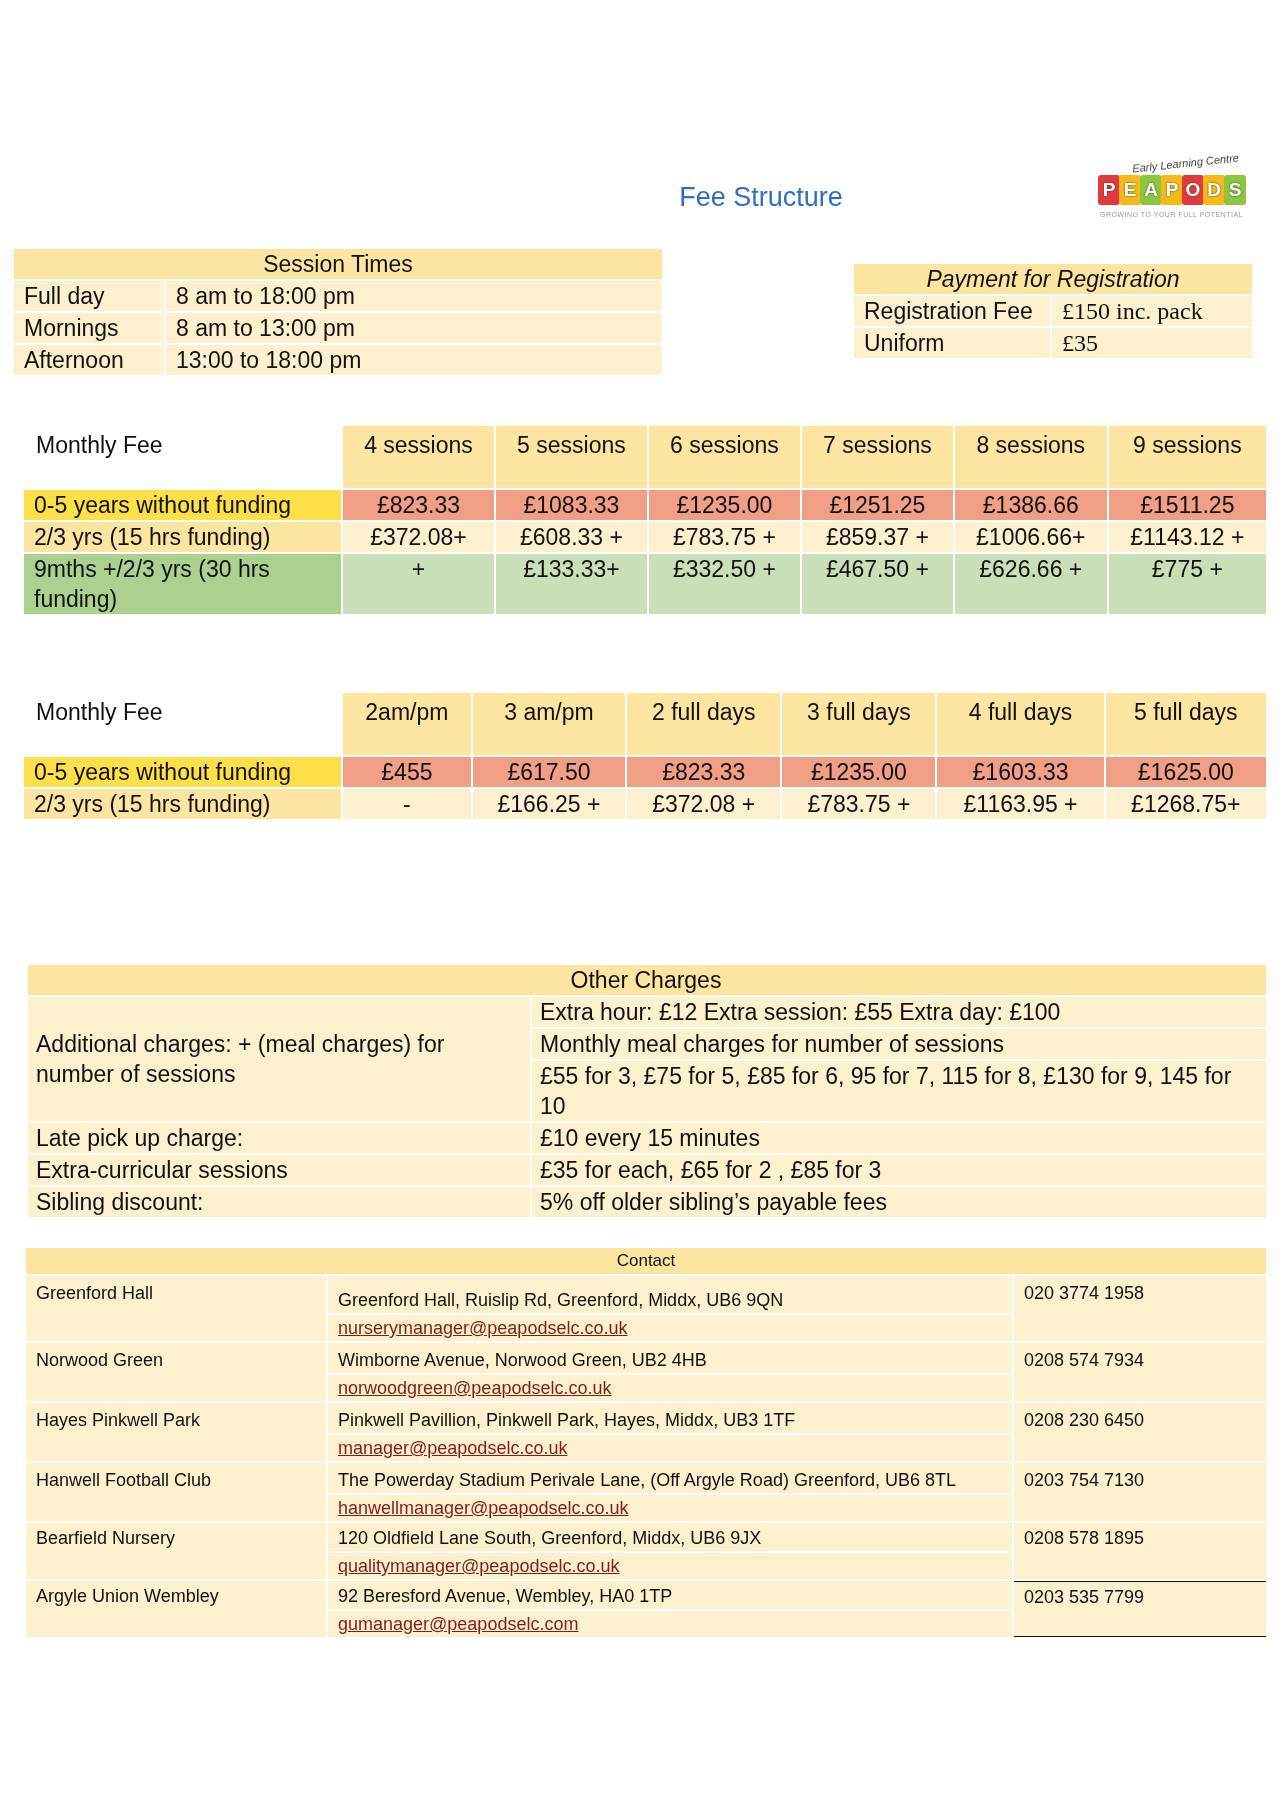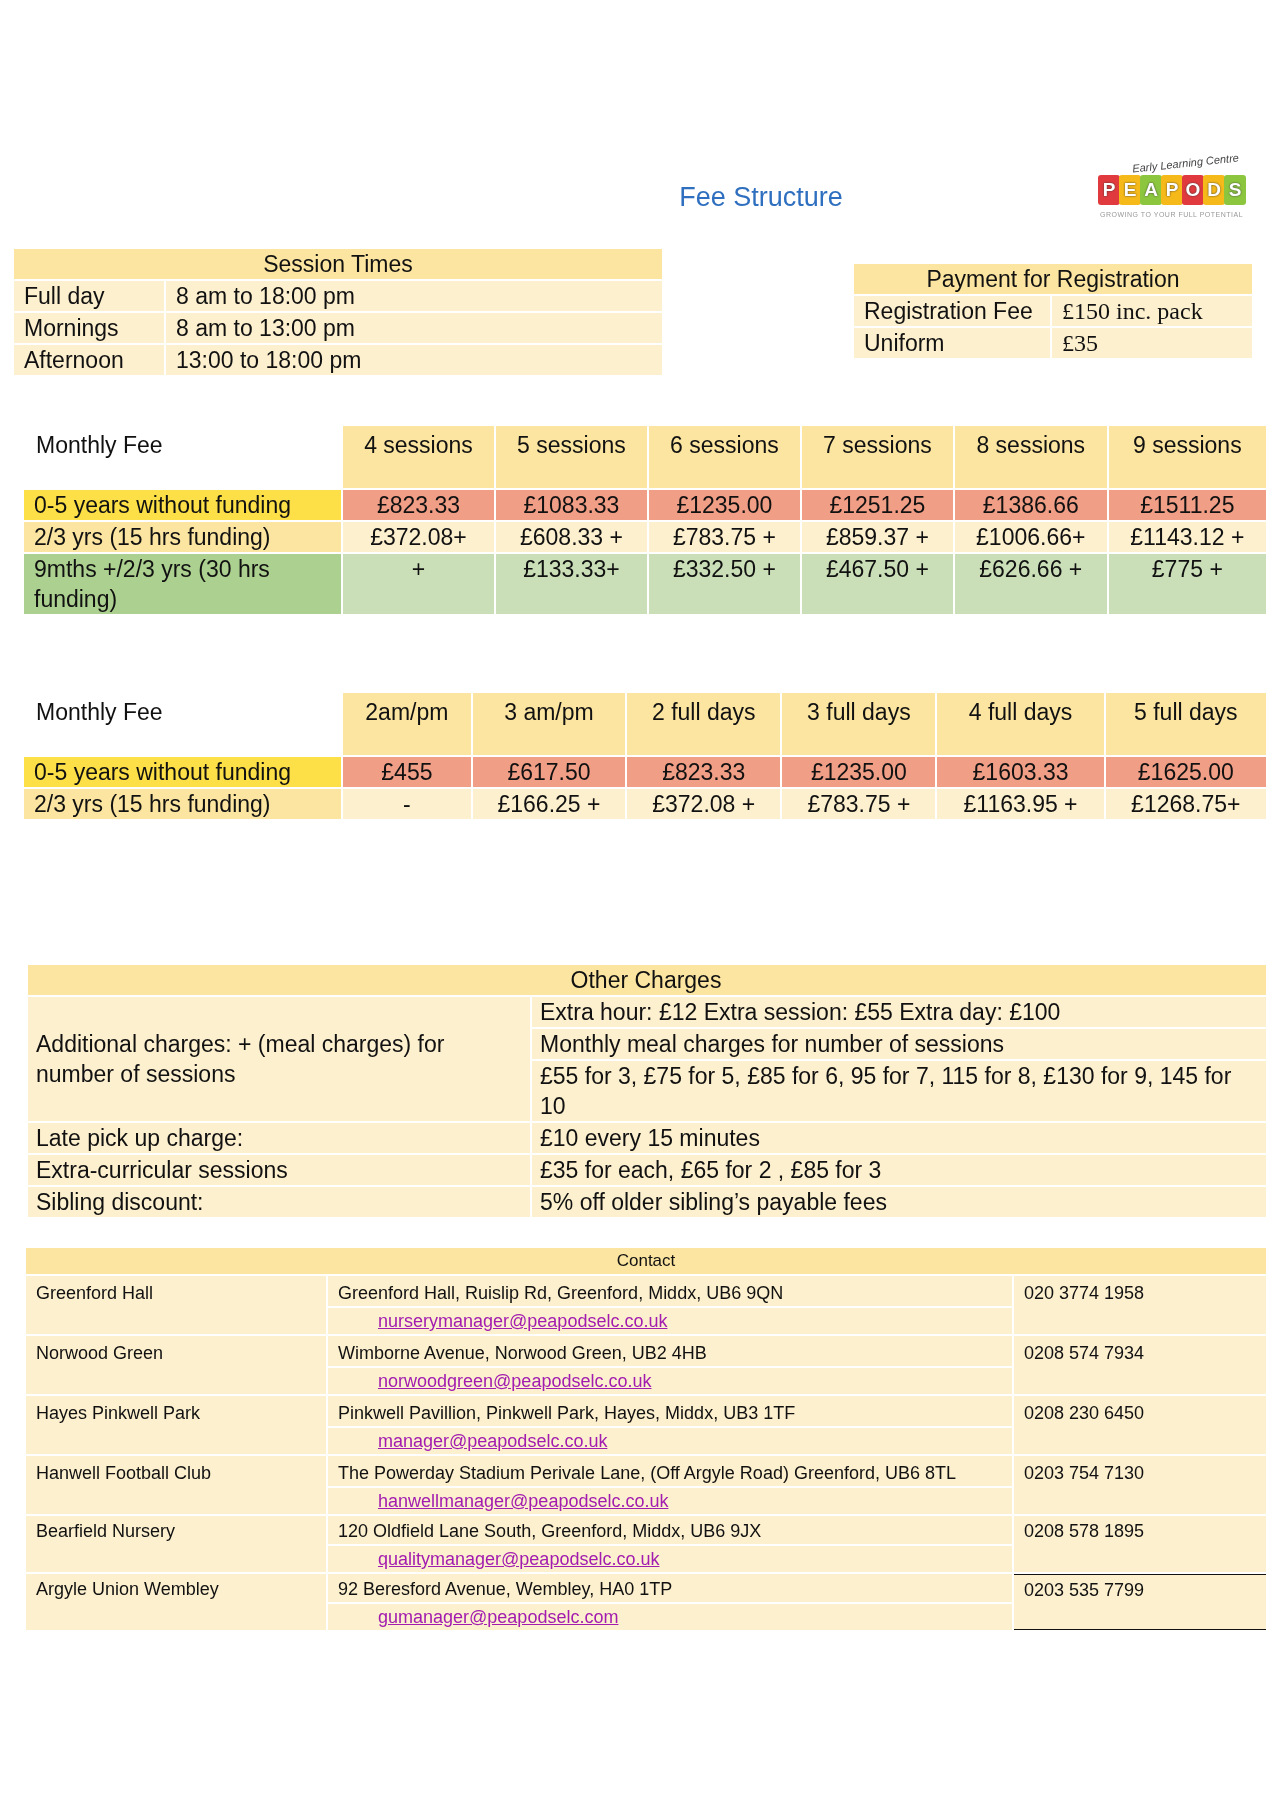--- a/index.html
+++ b/index.html
@@ -25,21 +25,21 @@
   .green-dark { background: #acd08f; }
   .green-light { background: #cadfb8; }
 
   
   #session { left: 12px; top: 247px; width: 652px; }
   #session td { font-size: 23px; }
   #session .hdr { text-align: center; }
 
   
   #reg { left: 852px; top: 262px; width: 402px; }
-  #reg .hdr { text-align: center; }
+  #reg .hdr { text-align: center; font-style: italic; }
 
   
   .fee { left: 22px; width: 1246px; }
   .fee td { font-size: 23px; }
   .fee .head td { height: 58px; padding-top: 4px; }
   .fee .label-head { background: #fff; padding-left: 12px; }
   .fee td.c { text-align: center; }
   .fee .row2 td { height: 30px; }
   .fee .row3 td { height: 60px; }
   #fee1 { top: 424px; }
@@ -47,21 +47,21 @@
 
   
   #other { left: 26px; top: 963px; width: 1242px; }
   #other td { font-size: 23px; line-height: 30px; padding-left: 8px; }
   #other .hdr { text-align: center; }
 
   
   #contact { left: 24px; top: 1246px; width: 1244px; }
   #contact td { font-size: 18px; line-height: 26px; }
   #contact .hdr { text-align: center; font-size: 17px; margin-left: 31px; }
-  #contact a { color: #a21caf; text-decoration: underline; margin-left: 40px; }
+  #contact a { color: #7f1d1d; text-decoration: underline; }
   .bordered-top { border-top: 1px solid #111; }
   .bordered-bottom { border-bottom: 1px solid #111; }
 </style>
 </head>
 <body>
 
 <div class="abs title"><span>Fee Structure</span></div>
 
 <div class="abs logo">
   <div class="tag">Early Learning Centre</div>
@@ -217,21 +217,21 @@
   </table>
 
 <table id="contact">
   <tbody>
       <tr>
         <td colspan="3" class="gold hdr">Contact</td>
       </tr>
 
   <tr>
     <td class="cream" rowspan="2" style="width:280px;padding-top:4px">Greenford Hall</td>
-    <td class="cream" style="padding-top:4px">Greenford Hall, Ruislip Rd, Greenford, Middx, UB6 9QN</td>
+    <td class="cream" style="padding-top:11px">Greenford Hall, Ruislip Rd, Greenford, Middx, UB6 9QN</td>
     <td class="cream" rowspan="2" style="width:232px;padding-top:4px">020 3774 1958</td>
   </tr>
   <tr>
         <td class="cream"><a>nurserymanager@peapodselc.co.uk</a></td>
       </tr>
 
   <tr>
     <td class="cream" rowspan="2" style="padding-top:4px">Norwood Green</td>
     <td class="cream" style="padding-top:4px">Wimborne Avenue, Norwood Green, UB2 4HB</td>
     <td class="cream" rowspan="2" style="padding-top:4px">0208 574 7934</td>

